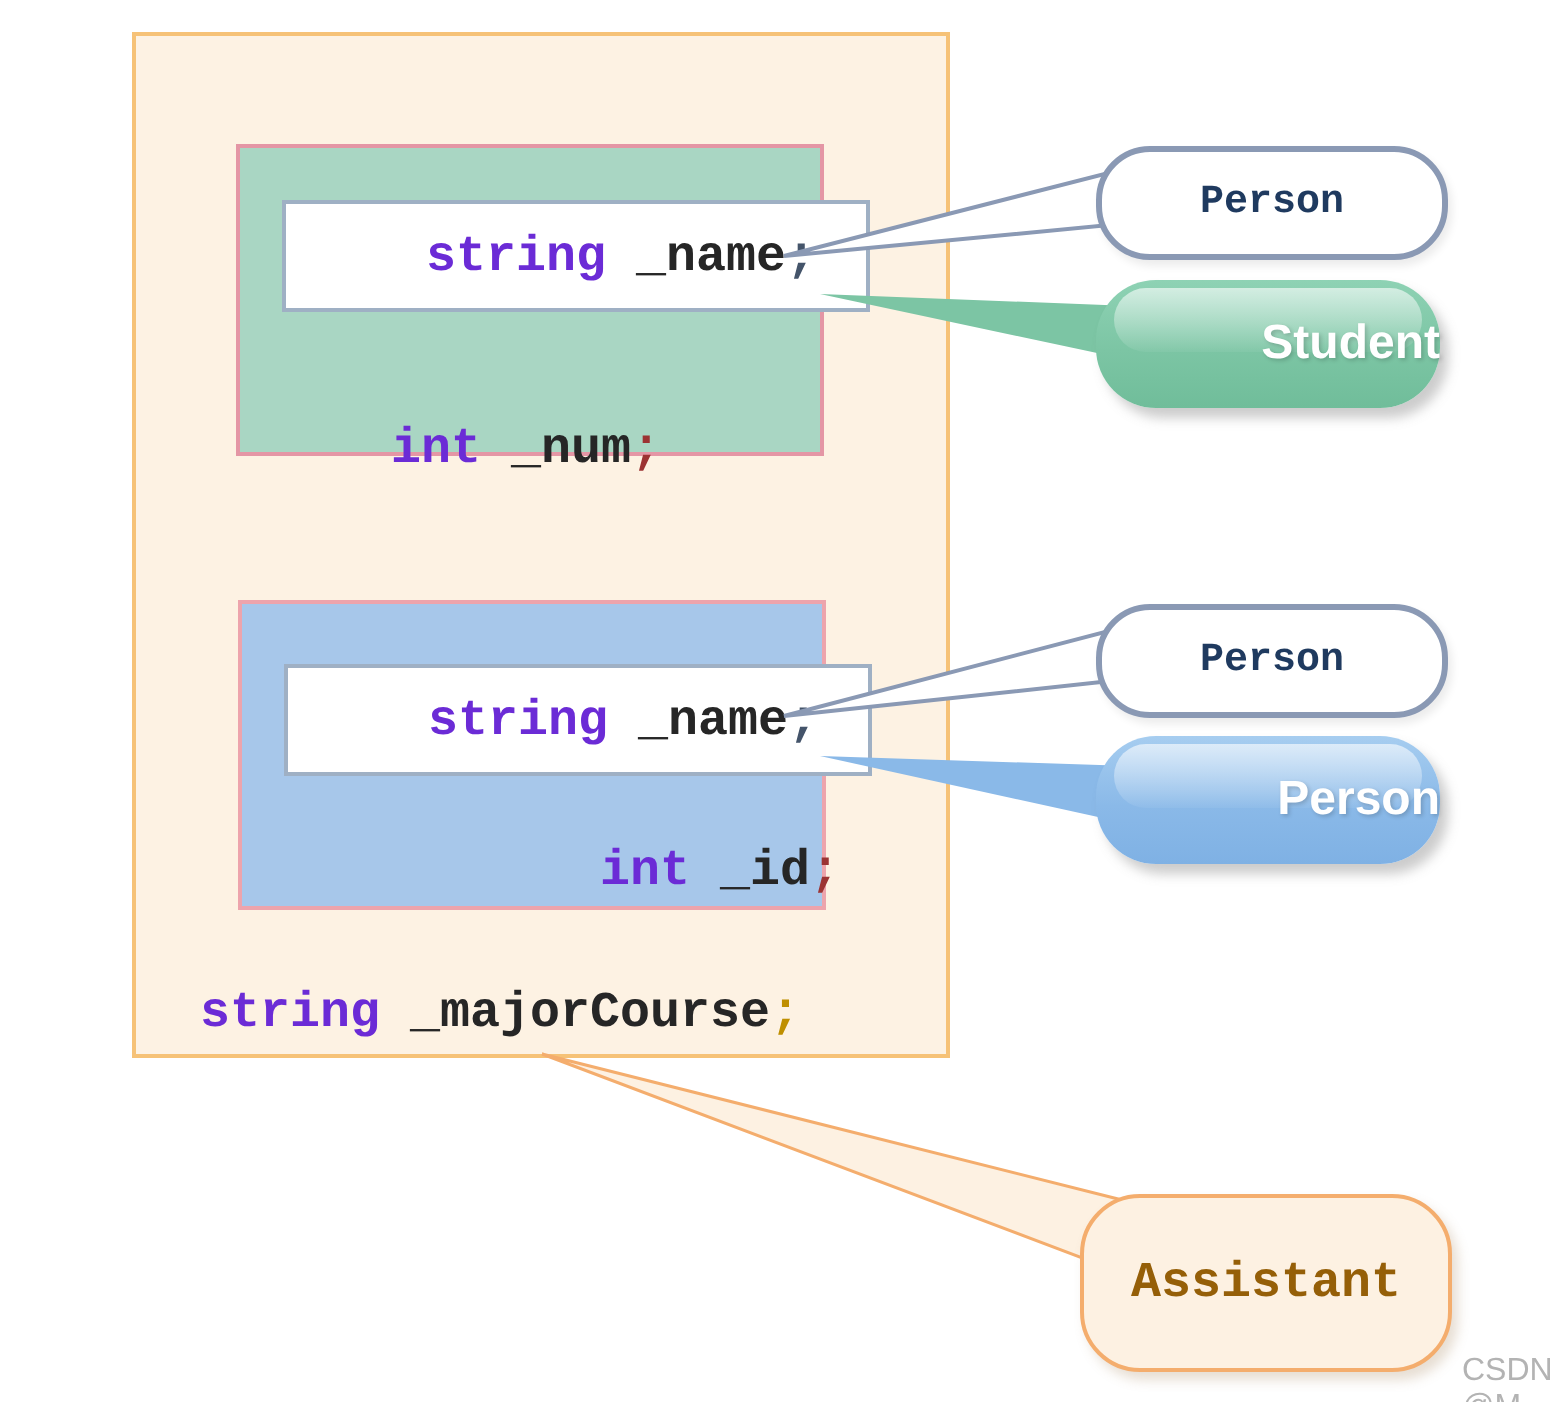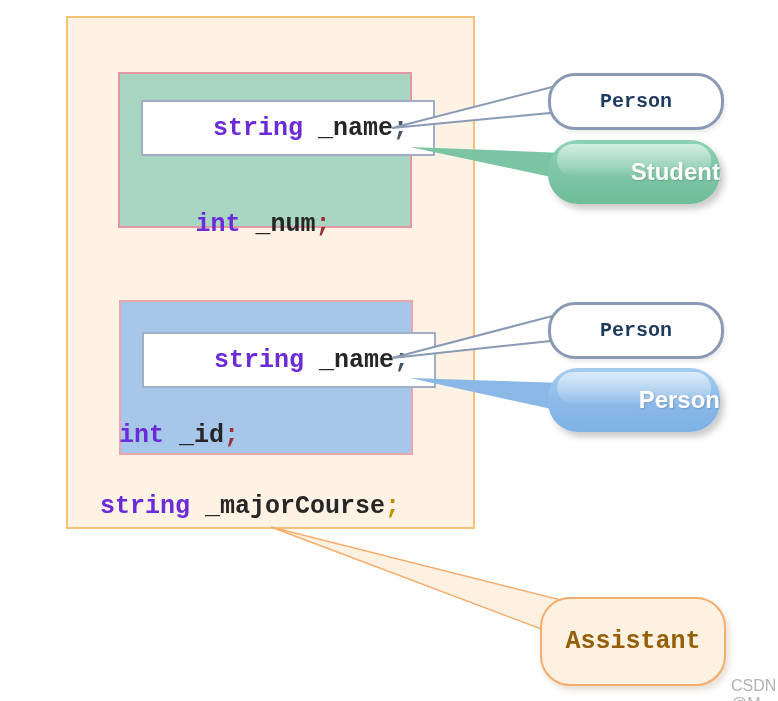--- a/index.html
+++ b/index.html
@@ -19,21 +19,21 @@
   .member-box-2{left:142px;top:332px;}
   
   .code-line{font-family:"Liberation Mono","DejaVu Sans Mono",monospace;font-weight:bold;
              font-size:25px;white-space:pre;z-index:3;line-height:1;}
   .kw{color:#6b2bd6;}
   .ident{color:#262626;}
   .semi-slate{color:#44546a;}
   .semi-red{color:#9c3333;}
   .semi-gold{color:#bf8f00;}
   .num-line{left:118px;top:212px;width:290px;text-align:center;}
-  .id-line{left:119px;top:423px;width:290px;text-align:left;}
+  .id-line{left:130px;top:423px;width:290px;text-align:right;}
   .major-line{left:100px;top:494px;}
   
   .tails{left:0;top:0;z-index:4;}
   
   .bubble{display:flex;align-items:center;justify-content:center;z-index:5;}
   .person-bubble{width:170px;height:51px;background:#ffffff;border:3px solid #8a99b4;
                  border-radius:27px;box-shadow:2px 3px 4px rgba(0,0,0,0.08);
                  font-family:"Liberation Mono","DejaVu Sans Mono",monospace;font-weight:bold;
                  font-size:20px;color:#1f3a5f;}
   .person-1{left:548px;top:73px;}

